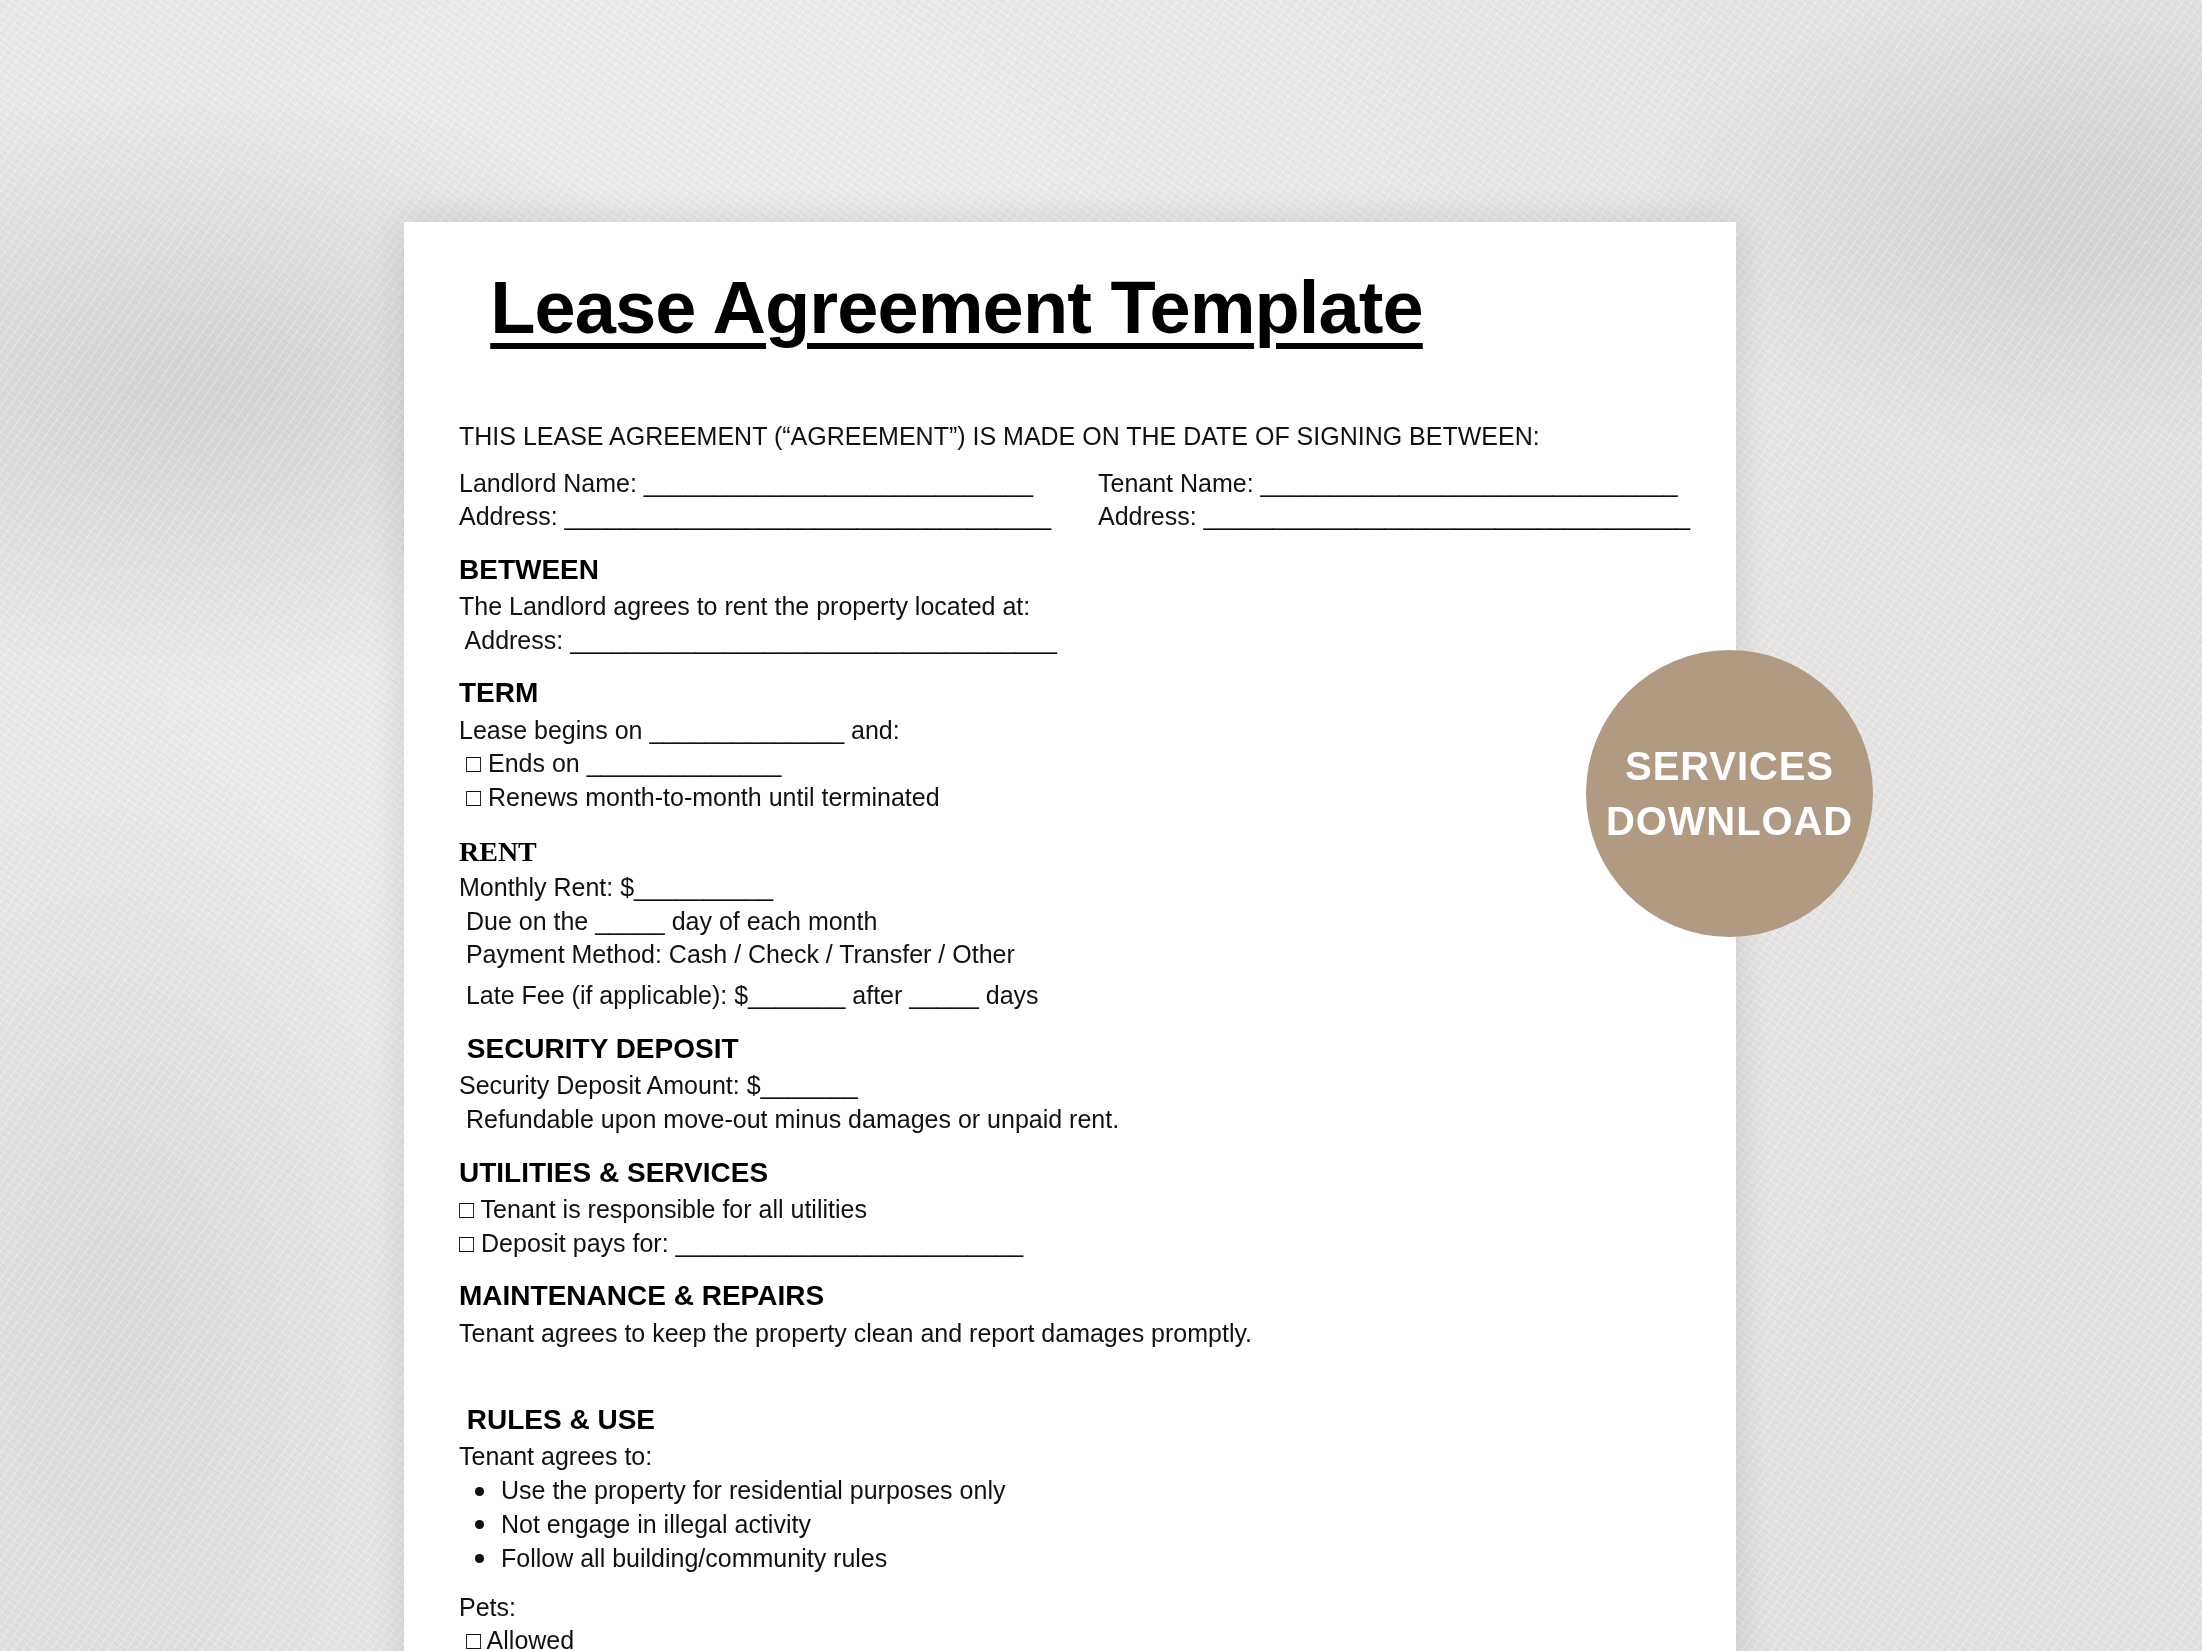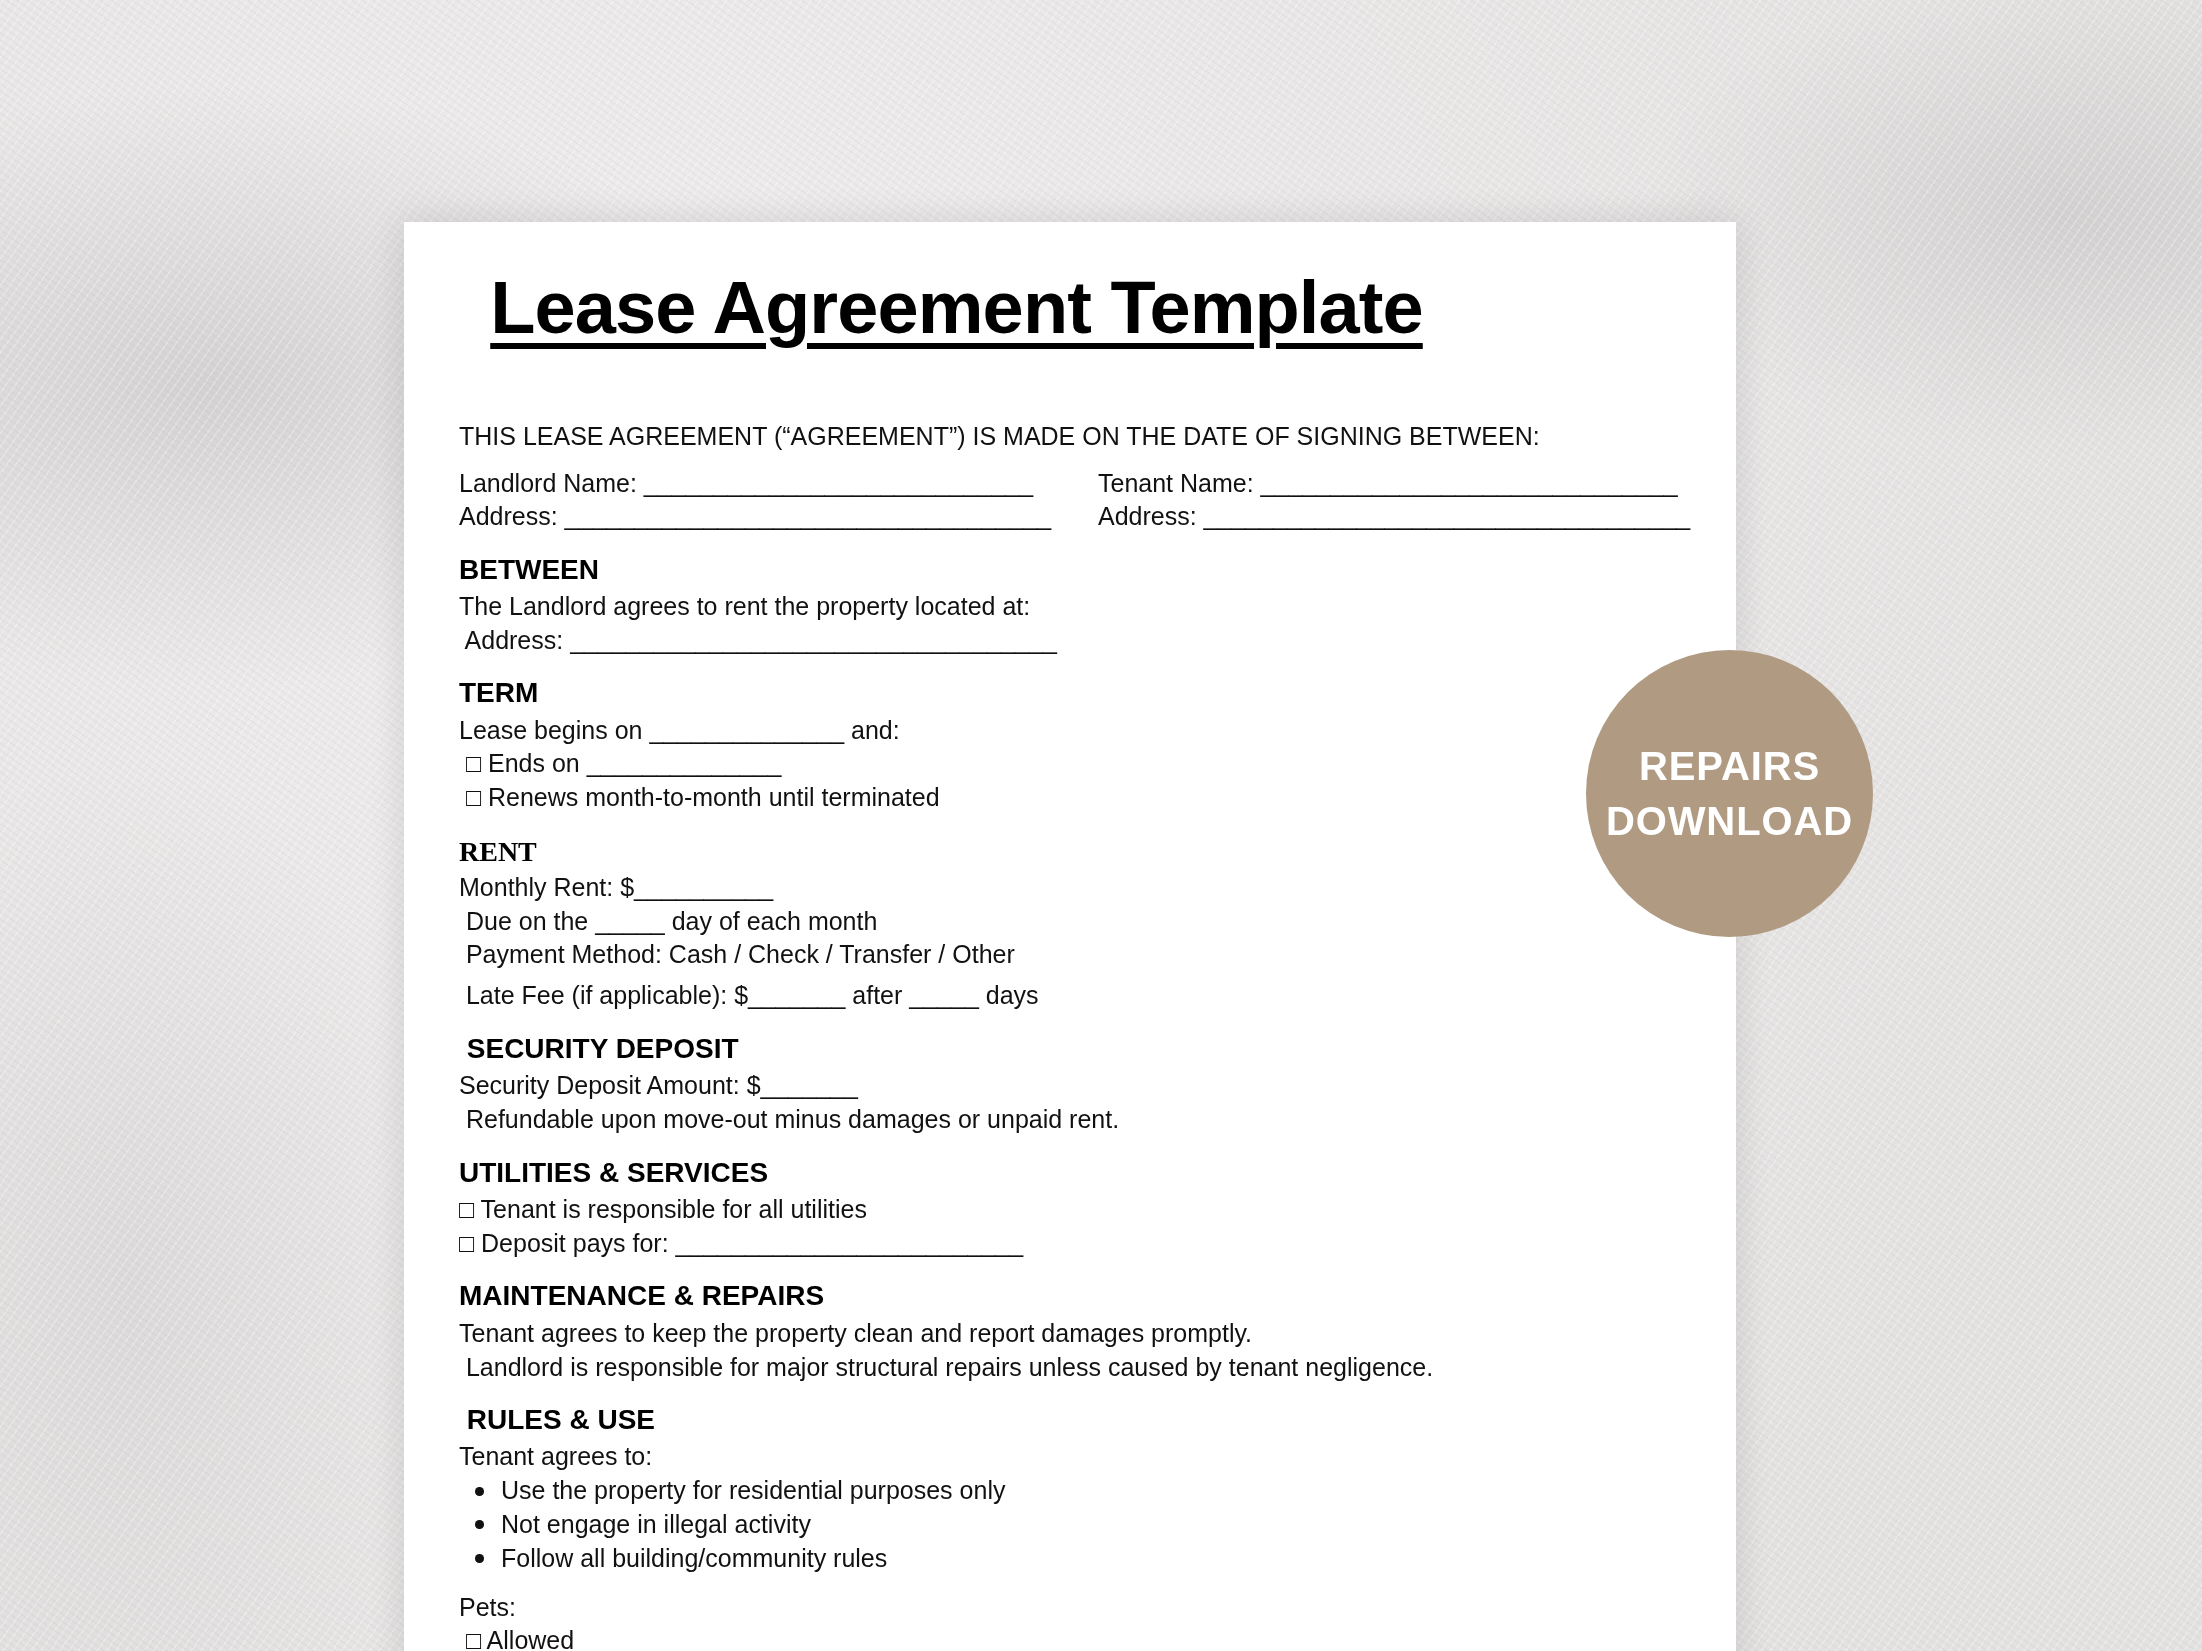--- a/index.html
+++ b/index.html
@@ -62,33 +62,32 @@
   <div class="h" style="left:55px;top:810px;"> SECURITY DEPOSIT</div>
   <div class="t" style="left:55px;top:849px;">Security Deposit Amount: $_______</div>
   <div class="t" style="left:55px;top:883px;"> Refundable upon move-out minus damages or unpaid rent.</div>
 
   <div class="h" style="left:55px;top:934px;">UTILITIES &amp; SERVICES</div>
   <div class="t" style="left:55px;top:973px;text-align:center;">□ Tenant is responsible for all utilities</div>
   <div class="t" style="left:55px;top:1007px;">□ Deposit pays for: _________________________</div>
 
   <div class="h" style="left:55px;top:1057px;">MAINTENANCE &amp; REPAIRS</div>
   <div class="t" style="left:55px;top:1097px;">Tenant agrees to keep the property clean and report damages promptly.</div>
-  <div class="t" style="left:55px;top:1131px;"> Landlord is responsible for major structural repairs unless caused by tenant negligence.</div>
 
   <div class="h" style="left:55px;top:1181px;"> RULES &amp; USE</div>
   <div class="t" style="left:55px;top:1220px;">Tenant agrees to:</div>
 
   <span class="bullet" style="left:71px;top:1265px;"></span>
   <div class="t" style="left:97px;top:1254px;">Use the property for residential purposes only</div>
   <span class="bullet" style="left:71px;top:1298px;"></span>
   <div class="t" style="left:97px;top:1288px;">Not engage in illegal activity</div>
   <span class="bullet" style="left:71px;top:1332px;"></span>
   <div class="t" style="left:97px;top:1322px;">Follow all building/community rules</div>
 
   <div class="t" style="left:55px;top:1371px;">Pets:</div>
   <div class="t" style="left:55px;top:1404px;"> □ Allowed</div>
 </div>
 
 <div class="badge">
-  <span>REPAIRS</span>
+  <span>SERVICES</span>
   <span>DOWNLOAD</span>
 </div>
 
 
 </body></html>

